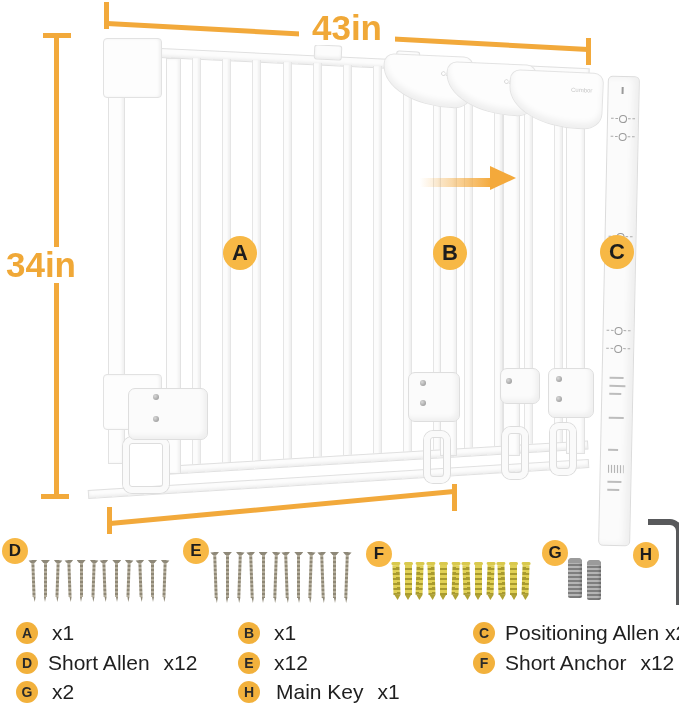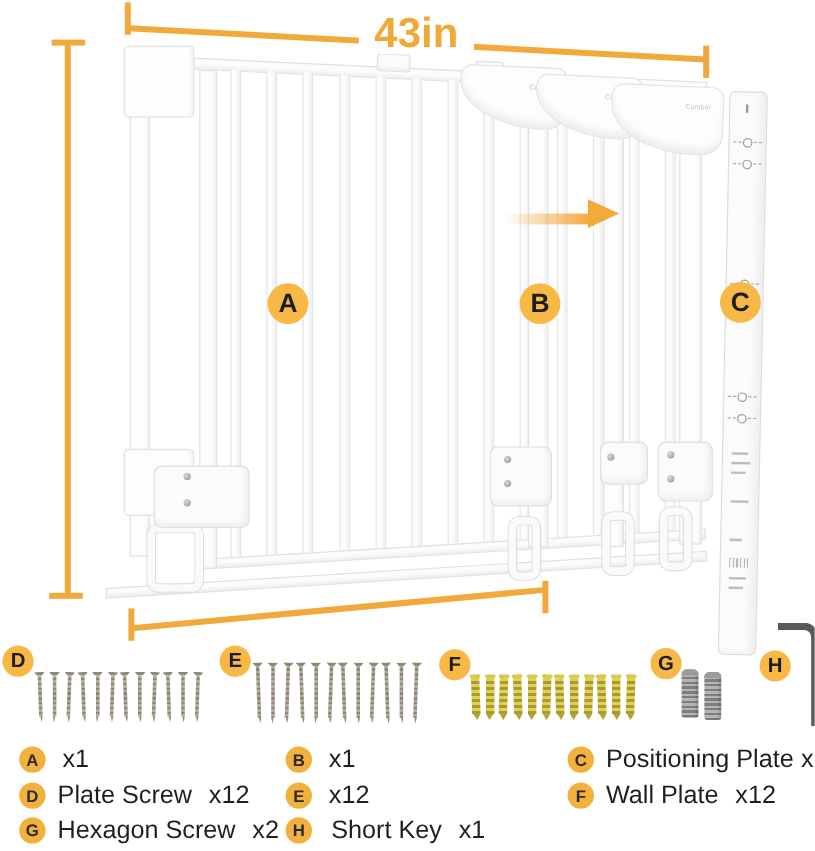--- a/index.html
+++ b/index.html
@@ -78,20 +78,21 @@
 <div class="canvas">
 
   <div class="abs dim dim-top"></div>
   <div class="abs tick-v" style="left:104px;top:2px;"></div>
   <div class="abs tick-v" style="left:586px;top:38px;"></div>
   <div class="abs dim-label lbl-top">43in</div>
 
   <div class="abs dim dim-left"></div>
   <div class="abs tick-h" style="left:43px;top:33px;"></div>
   <div class="abs tick-h" style="left:41px;top:494px;"></div>
+  <div class="abs dim-label lbl-left">34in</div>
 
   <div class="abs dim dim-bottom"></div>
   <div class="abs tick-v" style="left:107px;top:507px;"></div>
   <div class="abs tick-v" style="left:452px;top:484px;"></div>
 
   <div class="abs rail" style="left:160px;top:48px;width:428px;height:8px;transform:rotate(2.7deg);transform-origin:0 50%;"></div>
   <div class="abs rail" style="left:314px;top:45px;width:26px;height:13px;transform:rotate(2.7deg);border-radius:3px;"></div>
   <div class="abs rail" style="left:396px;top:51px;width:22px;height:12px;transform:rotate(2.7deg);border-radius:3px;"></div>
 
   <div>
@@ -374,41 +375,40 @@
   <div class="abs legend-item" style="left:16px;top:621px;">
     <span class="legend-badge">A</span>
     <span class="legend-qty">x1</span>
   </div>
   <div class="abs legend-item" style="left:238px;top:621px;">
     <span class="legend-badge">B</span>
     <span class="legend-qty">x1</span>
   </div>
   <div class="abs legend-item" style="left:473px;top:621px;">
     <span class="legend-badge">C</span>
-    <span class="legend-name">Positioning Plate</span>
+    <span class="legend-name">Positioning Allen</span>
     <span class="legend-qty" style="margin-left:6px;">x2</span>
   </div>
   <div class="abs legend-item" style="left:16px;top:651px;">
     <span class="legend-badge">D</span>
-    <span class="legend-name">Plate Screw</span>
+    <span class="legend-name">Short Allen</span>
     <span class="legend-qty">x12</span>
   </div>
   <div class="abs legend-item" style="left:238px;top:651px;">
     <span class="legend-badge">E</span>
     <span class="legend-qty">x12</span>
   </div>
   <div class="abs legend-item" style="left:473px;top:651px;">
     <span class="legend-badge">F</span>
-    <span class="legend-name">Wall Plate</span>
+    <span class="legend-name">Short Anchor</span>
     <span class="legend-qty">x12</span>
   </div>
   <div class="abs legend-item" style="left:16px;top:680px;">
     <span class="legend-badge">G</span>
-    <span class="legend-name">Hexagon Screw</span>
     <span class="legend-qty">x2</span>
   </div>
   <div class="abs legend-item" style="left:238px;top:680px;">
     <span class="legend-badge">H</span>
-    <span class="legend-name" style="margin-left:16px;">Short Key</span>
+    <span class="legend-name" style="margin-left:16px;">Main Key</span>
     <span class="legend-qty">x1</span>
   </div>
 
 </div>
 
 </body></html>

